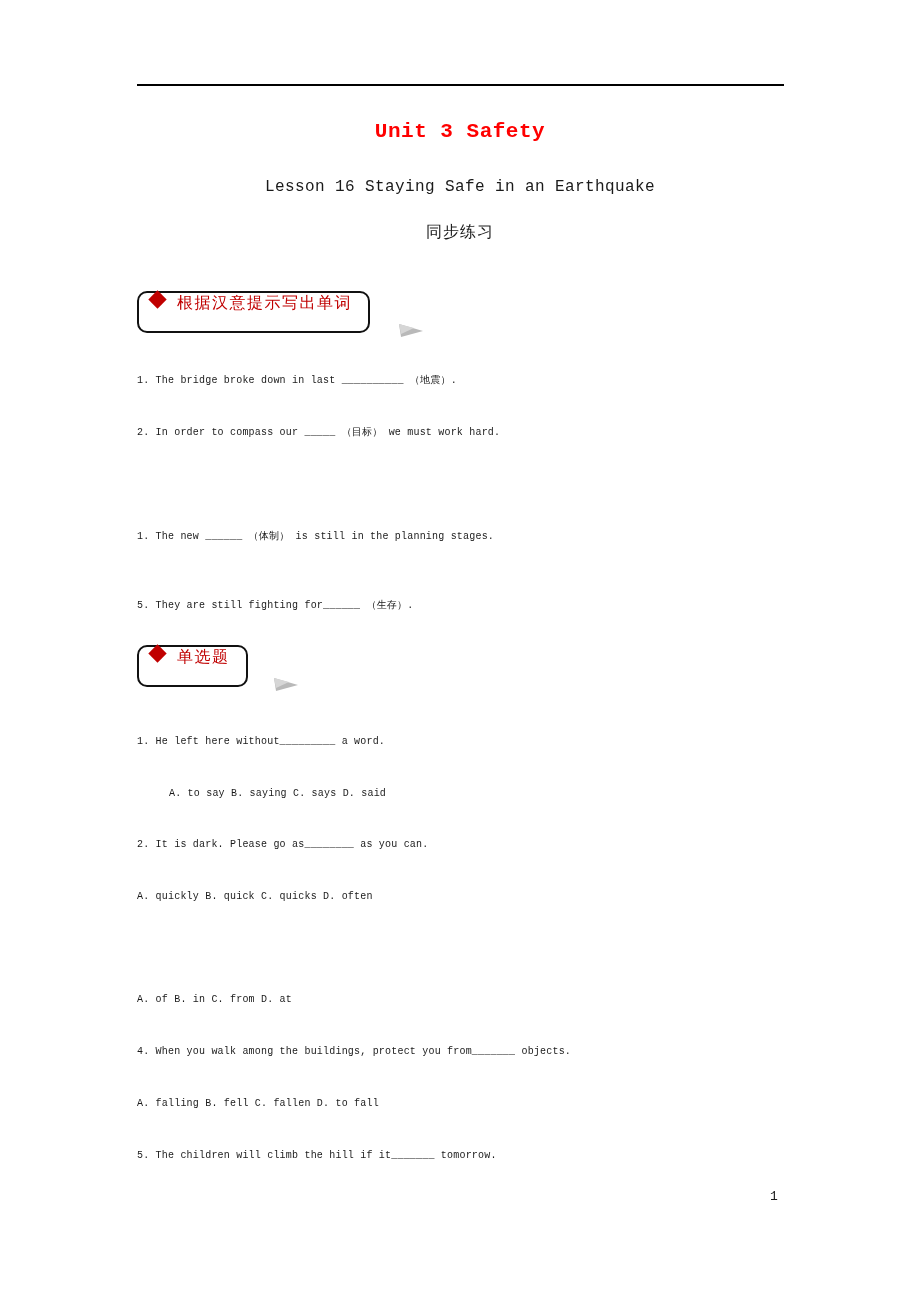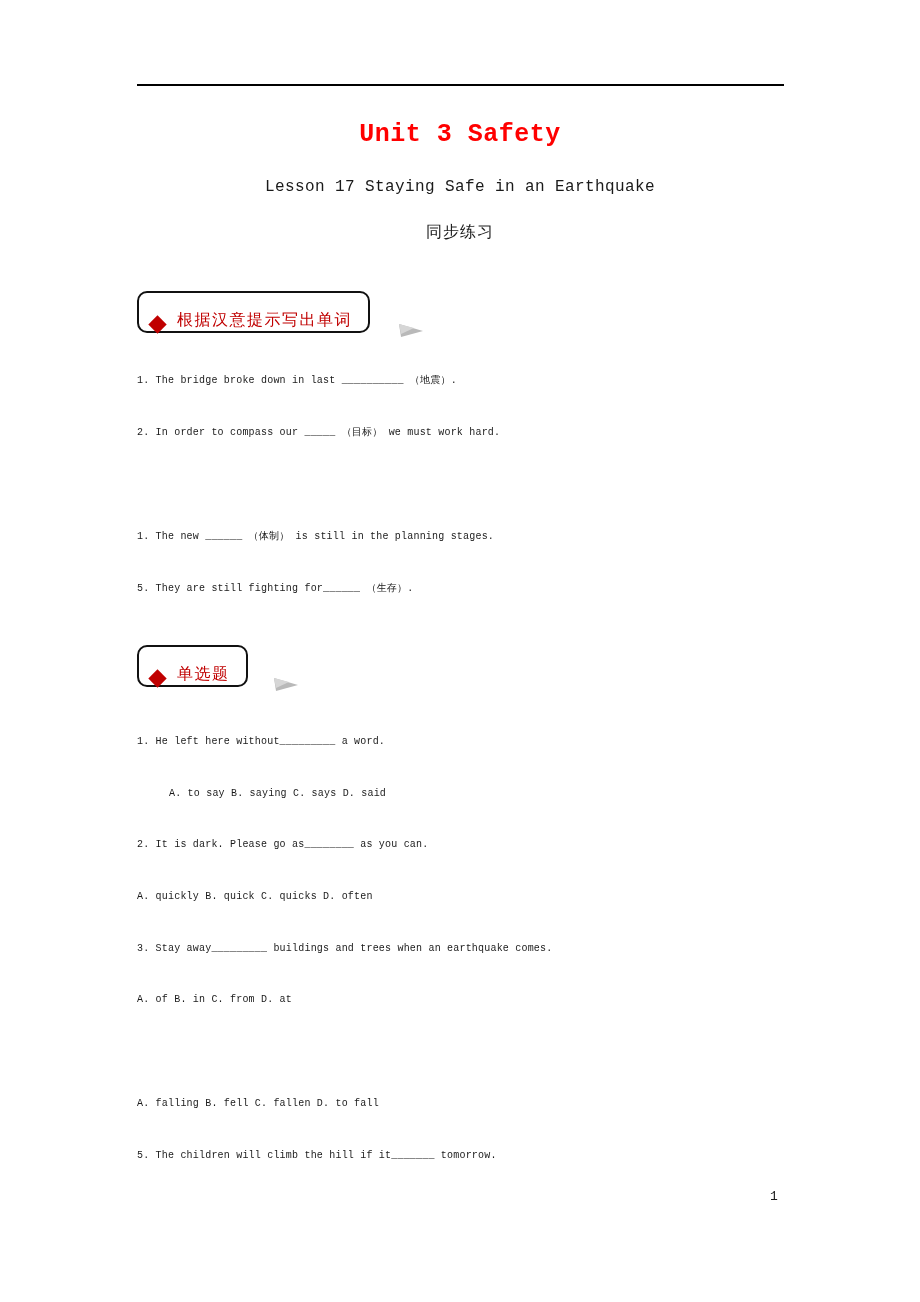--- a/index.html
+++ b/index.html
@@ -34,21 +34,21 @@
   }
 
   
   .doc-title {
     position: absolute;
     left: 0;
     top: 120px;
     width: 920px;
     text-align: center;
     color: #ff0000;
-    font-size: 25px;
+    font-size: 21px;
     font-weight: bold;
     letter-spacing: 0.5px;
     font-family: "Liberation Mono", "DejaVu Sans Mono", monospace;
   }
   .doc-subtitle {
     position: absolute;
     left: 0;
     top: 178px;
     width: 920px;
     text-align: center;
@@ -69,21 +69,21 @@
   }
 
   
   .badge-wrap {
     position: absolute;
     height: 44px;
   }
   .badge {
     position: relative;
     display: inline-flex;
-    align-items: flex-end;
+    align-items: flex-start;
     height: 42px;
     box-sizing: border-box;
     border: 2px solid #111111;
     border-radius: 10px;
     background: #ffffff;
     padding: 0 16px 0 12px;
     z-index: 2;
   }
   .badge .diamond {
     width: 13px;
@@ -130,58 +130,58 @@
   }
 </style>
 </head>
 <body>
 
 <div class="page">
 
   <div class="top-rule"></div>
 
   <div class="doc-title">Unit 3 Safety</div>
-  <div class="doc-subtitle">Lesson 17 Staying Safe in an Earthquake</div>
+  <div class="doc-subtitle">Lesson 16 Staying Safe in an Earthquake</div>
   <div class="doc-subtitle2">同步练习</div>
 
   <div class="badge-wrap" style="left:137px; top:291px;">
     <div class="badge">
       <span class="diamond"></span>
       <span class="badge-text">根据汉意提示写出单词</span>
     </div>
     <span class="badge-tail" style="left:262px;">
       <svg width="26" height="16" viewBox="0 0 26 16">
         <polygon points="0,2 24,9 2,15" fill="#b9b9b9"></polygon>
         <polygon points="0,2 15,6 2,12" fill="#d6d6d6"></polygon>
       </svg>
     </span>
   </div>
 
   <div class="q" style="top:373px;">1. The  bridge  broke down  in  last  __________ （地震）.</div>
   <div class="q" style="top:425px;">2. In order to  compass  our  _____ （目标） we  must  work hard.</div>
   <div class="q" style="top:529px;">1. The new  ______ （体制） is still in the planning stages.</div>
-  <div class="q" style="top:581px;">5. They  are still  fighting  for______ （生存）.</div>
+  <div class="q" style="top:598px;">5. They  are still  fighting  for______ （生存）.</div>
 
   <div class="badge-wrap" style="left:137px; top:645px;">
     <div class="badge">
       <span class="diamond"></span>
       <span class="badge-text">单选题</span>
     </div>
     <span class="badge-tail" style="left:137px;">
       <svg width="26" height="16" viewBox="0 0 26 16">
         <polygon points="0,2 24,9 2,15" fill="#b9b9b9"></polygon>
         <polygon points="0,2 15,6 2,12" fill="#d6d6d6"></polygon>
       </svg>
     </span>
   </div>
 
   <div class="q" style="top:736px;">1. He left here without_________ a word.</div>
   <div class="q" style="top:788px;margin-left:32px;">A. to say   B. saying   C. says   D. said</div>
   <div class="q" style="top:839px;">2. It is dark. Please go as________ as you can.</div>
   <div class="q" style="top:891px;">A. quickly    B. quick    C. quicks   D. often</div>
-  <div class="q" style="top:943px;">3. Stay away_________ buildings and trees when an earthquake comes.</div>
   <div class="q" style="top:994px;text-align:right;">A. of     B. in    C. from     D. at</div>
+  <div class="q" style="top:1046px;">4. When you walk among the buildings, protect you from_______ objects.</div>
   <div class="q" style="top:1098px;">A. falling       B. fell  C. fallen  D. to fall</div>
   <div class="q" style="top:1150px;">5. The children will climb the hill if it_______ tomorrow.</div>
 
   <div class="page-number">1</div>
 
 </div>
 
 </body></html>

